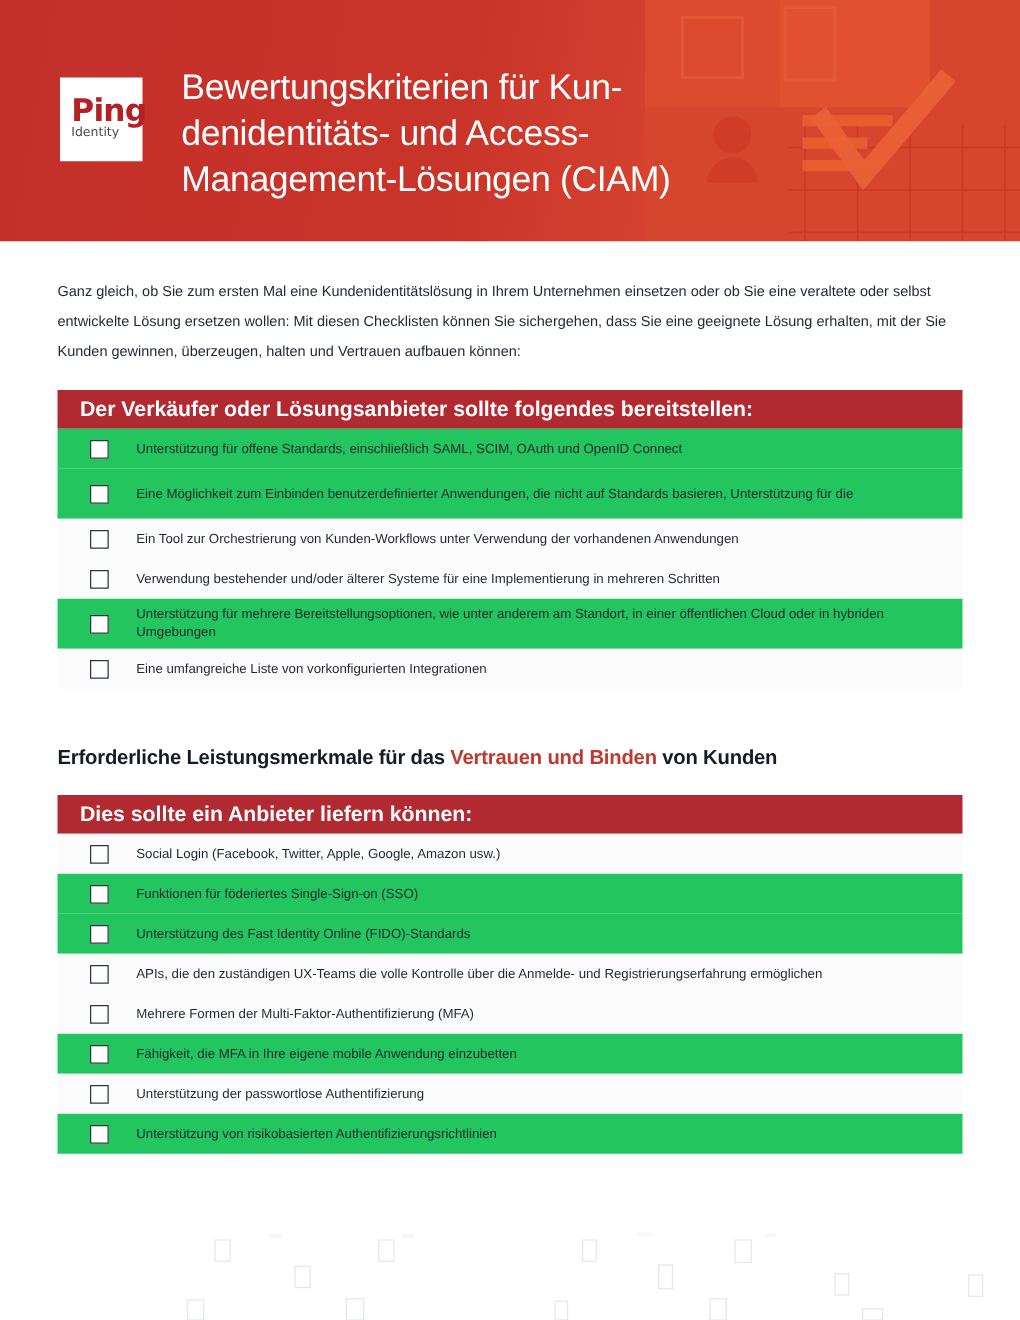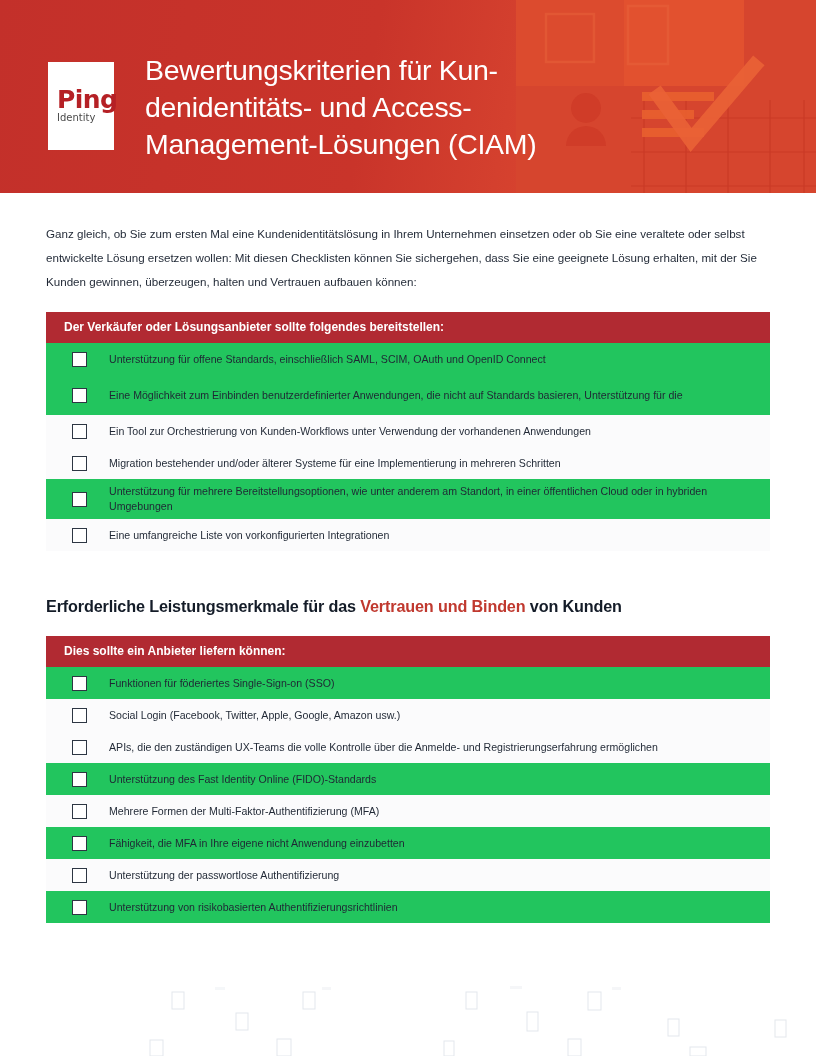--- a/index.html
+++ b/index.html
@@ -37,21 +37,21 @@
     height: 193px;
     overflow: hidden;
   }
   .deco svg { display: block; }
 
   .logo-box {
     position: absolute;
     left: 48px;
     top: 62px;
     width: 66px;
-    height: 88px;
+    height: 67px;
     background: #ffffff;
     display: flex;
     flex-direction: column;
     align-items: flex-start;
     justify-content: center;
     padding-left: 9px;
     box-sizing: border-box;
   }
   .logo-ping {
     font-family: "DejaVu Sans", sans-serif;
@@ -112,21 +112,21 @@
 
   .table {
     margin-top: 18px;
     width: 724px;
     border-collapse: collapse;
   }
   .table-header {
     background: #b12a32;
     color: #ffffff;
     font-weight: bold;
-    font-size: 12px;
+    font-size: 17px;
     height: 31px;
     line-height: 31px;
     padding-left: 18px;
     box-sizing: border-box;
   }
   .rows { display: block; }
   .row {
     display: flex;
     align-items: center;
     min-height: 32px;
@@ -236,21 +236,21 @@
       <div class="row odd tall">
         <span class="checkbox"></span>
         <span class="row-label">Eine Möglichkeit zum Einbinden benutzerdefinierter Anwendungen, die nicht auf Standards basieren, Unterstützung für die</span>
       </div>
       <div class="row even">
         <span class="checkbox"></span>
         <span class="row-label">Ein Tool zur Orchestrierung von Kunden-Workflows unter Verwendung der vorhandenen Anwendungen</span>
       </div>
       <div class="row even">
         <span class="checkbox"></span>
-        <span class="row-label">Migration bestehender und/oder älterer Systeme für eine Implementierung in mehreren Schritten</span>
+        <span class="row-label">Verwendung bestehender und/oder älterer Systeme für eine Implementierung in mehreren Schritten</span>
       </div>
       <div class="row odd tall">
         <span class="checkbox"></span>
         <span class="row-label">Unterstützung für mehrere Bereitstellungsoptionen, wie unter anderem am Standort, in einer öffentlichen Cloud oder in hybriden Umgebungen</span>
       </div>
       <div class="row even">
         <span class="checkbox"></span>
         <span class="row-label">Eine umfangreiche Liste von vorkonfigurierten Integrationen</span>
       </div>
     </div>
@@ -258,43 +258,43 @@
 
   <div class="spacer-between"></div>
 
   <div class="section-heading heading-2">
     <span>Erforderliche Leistungsmerkmale für das </span><span class="accent">Vertrauen und Binden</span><span> von Kunden</span>
   </div>
 
   <div class="table">
     <div class="table-header">Dies sollte ein Anbieter liefern können:</div>
     <div class="rows">
+      <div class="row even">
+        <span class="checkbox"></span>
+        <span class="row-label">Social Login (Facebook, Twitter, Apple, Google, Amazon usw.)</span>
+      </div>
       <div class="row odd">
         <span class="checkbox"></span>
         <span class="row-label">Funktionen für föderiertes Single-Sign-on (SSO)</span>
       </div>
-      <div class="row even">
-        <span class="checkbox"></span>
-        <span class="row-label">Social Login (Facebook, Twitter, Apple, Google, Amazon usw.)</span>
+      <div class="row odd">
+        <span class="checkbox"></span>
+        <span class="row-label">Unterstützung des Fast Identity Online (FIDO)-Standards</span>
       </div>
       <div class="row even">
         <span class="checkbox"></span>
         <span class="row-label">APIs, die den zuständigen UX-Teams die volle Kontrolle über die Anmelde- und Registrierungserfahrung ermöglichen</span>
       </div>
-      <div class="row odd">
-        <span class="checkbox"></span>
-        <span class="row-label">Unterstützung des Fast Identity Online (FIDO)-Standards</span>
-      </div>
       <div class="row even">
         <span class="checkbox"></span>
         <span class="row-label">Mehrere Formen der Multi-Faktor-Authentifizierung (MFA)</span>
       </div>
       <div class="row odd">
         <span class="checkbox"></span>
-        <span class="row-label">Fähigkeit, die MFA in Ihre eigene nicht Anwendung einzubetten</span>
+        <span class="row-label">Fähigkeit, die MFA in Ihre eigene mobile Anwendung einzubetten</span>
       </div>
       <div class="row even">
         <span class="checkbox"></span>
         <span class="row-label">Unterstützung der passwortlose Authentifizierung</span>
       </div>
       <div class="row odd">
         <span class="checkbox"></span>
         <span class="row-label">Unterstützung von risikobasierten Authentifizierungsrichtlinien</span>
       </div>
     </div>

